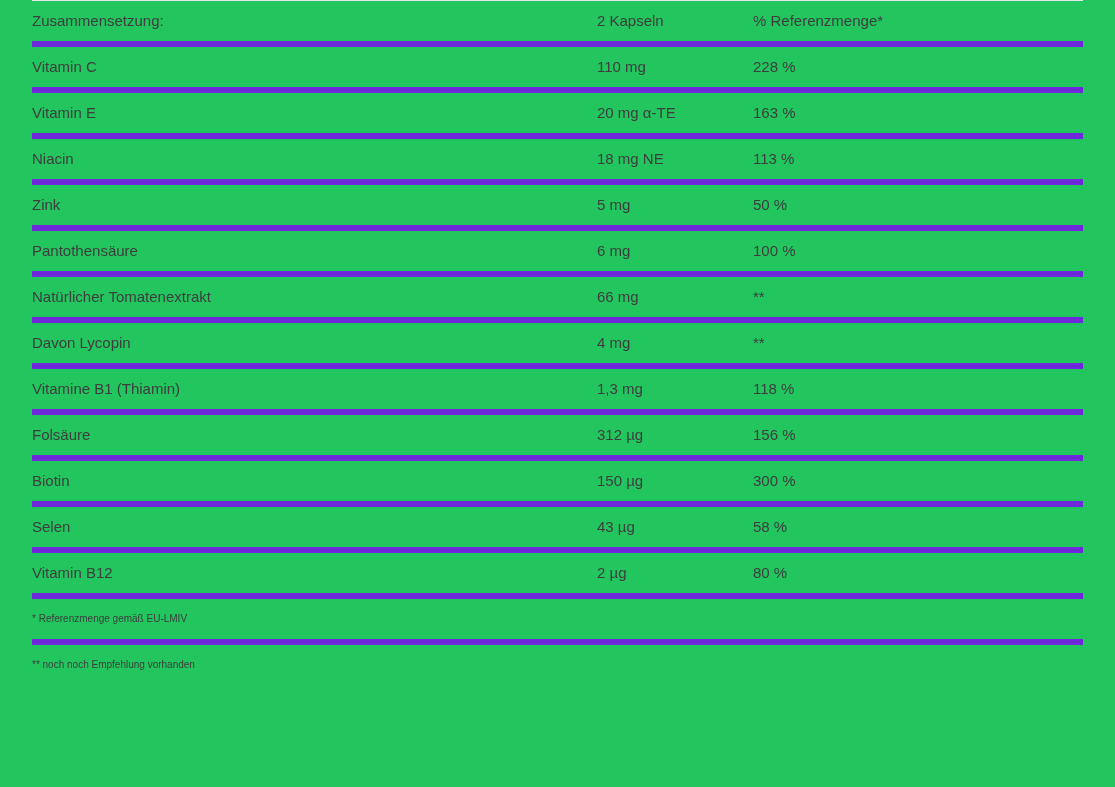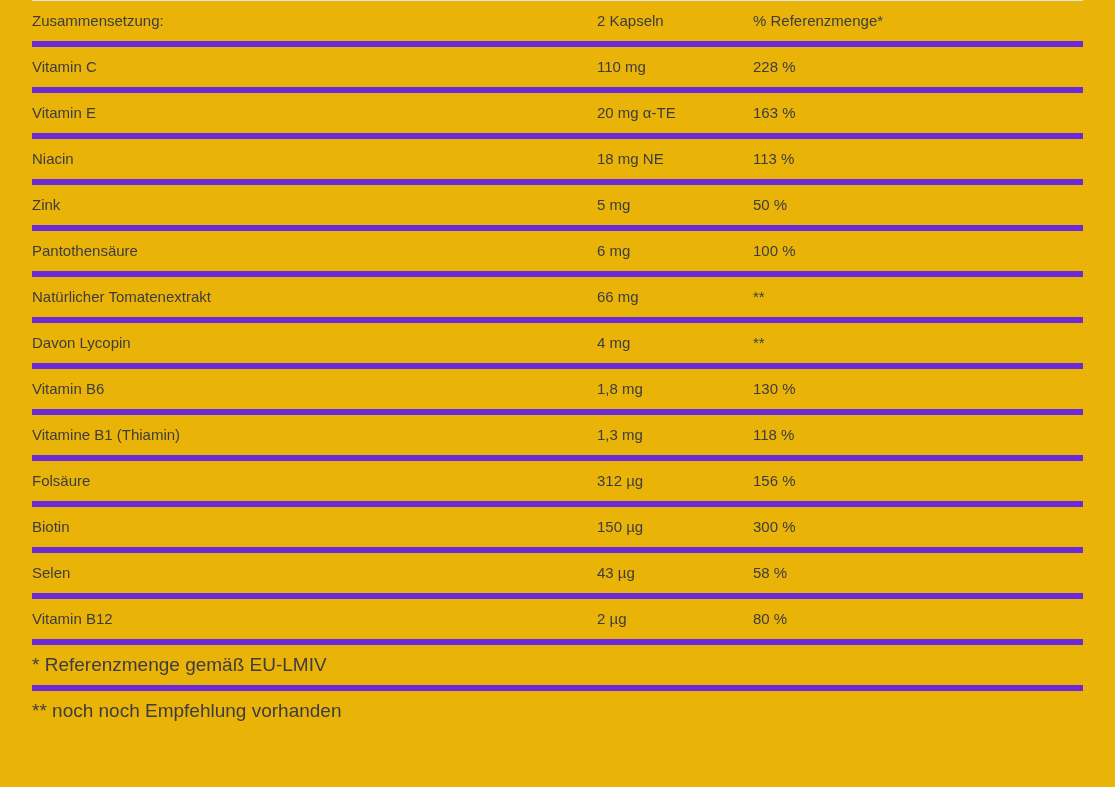--- a/index.html
+++ b/index.html
@@ -13,21 +13,21 @@
     font-family: "Liberation Sans", sans-serif;
     color: #3d3d3d;
     -webkit-font-smoothing: antialiased;
   }
   .page {
     position: relative;
     width: 1115px;
     height: 787px;
     box-sizing: border-box;
     padding: 0 32px;
-    background: #eab308;
+    background: #22c55e;
   }
   table.nutrition {
     width: 1051px;
     border-collapse: collapse;
     table-layout: fixed;
     font-size: 15px;
   }
   table.nutrition col.c0 { width: 565px; }
   table.nutrition col.c1 { width: 156px; }
   table.nutrition col.c2 { width: 330px; }
@@ -50,21 +50,21 @@
   }
   table.nutrition tr:last-child td {
     border-bottom: none;
   }
   .cell-pad-0 { padding-left: 1px; }
 
   .footnote-row td {
     border-top: 1px solid #e6e6e6;
     height: 40px;
     line-height: 40px;
-    font-size: 19px;
+    font-size: 10px;
     color: #3d3d3d;
   }
   .footnote-row.first td { }
 </style>
 </head>
 <body>
 
 <div class="page">
   <table class="nutrition">
     <colgroup>
@@ -109,25 +109,20 @@
         <td class="cell-pad-0">Natürlicher Tomatenextrakt</td>
         <td>66 mg</td>
         <td>**</td>
       </tr>
       <tr>
         <td class="cell-pad-0">Davon Lycopin</td>
         <td>4 mg</td>
         <td>**</td>
       </tr>
       <tr>
-        <td class="cell-pad-0">Vitamin B6</td>
-        <td>1,8 mg</td>
-        <td>130 %</td>
-      </tr>
-      <tr>
         <td class="cell-pad-0">Vitamine B1 (Thiamin)</td>
         <td>1,3 mg</td>
         <td>118 %</td>
       </tr>
       <tr>
         <td class="cell-pad-0">Folsäure</td>
         <td>312 µg</td>
         <td>156 %</td>
       </tr>
       <tr>

